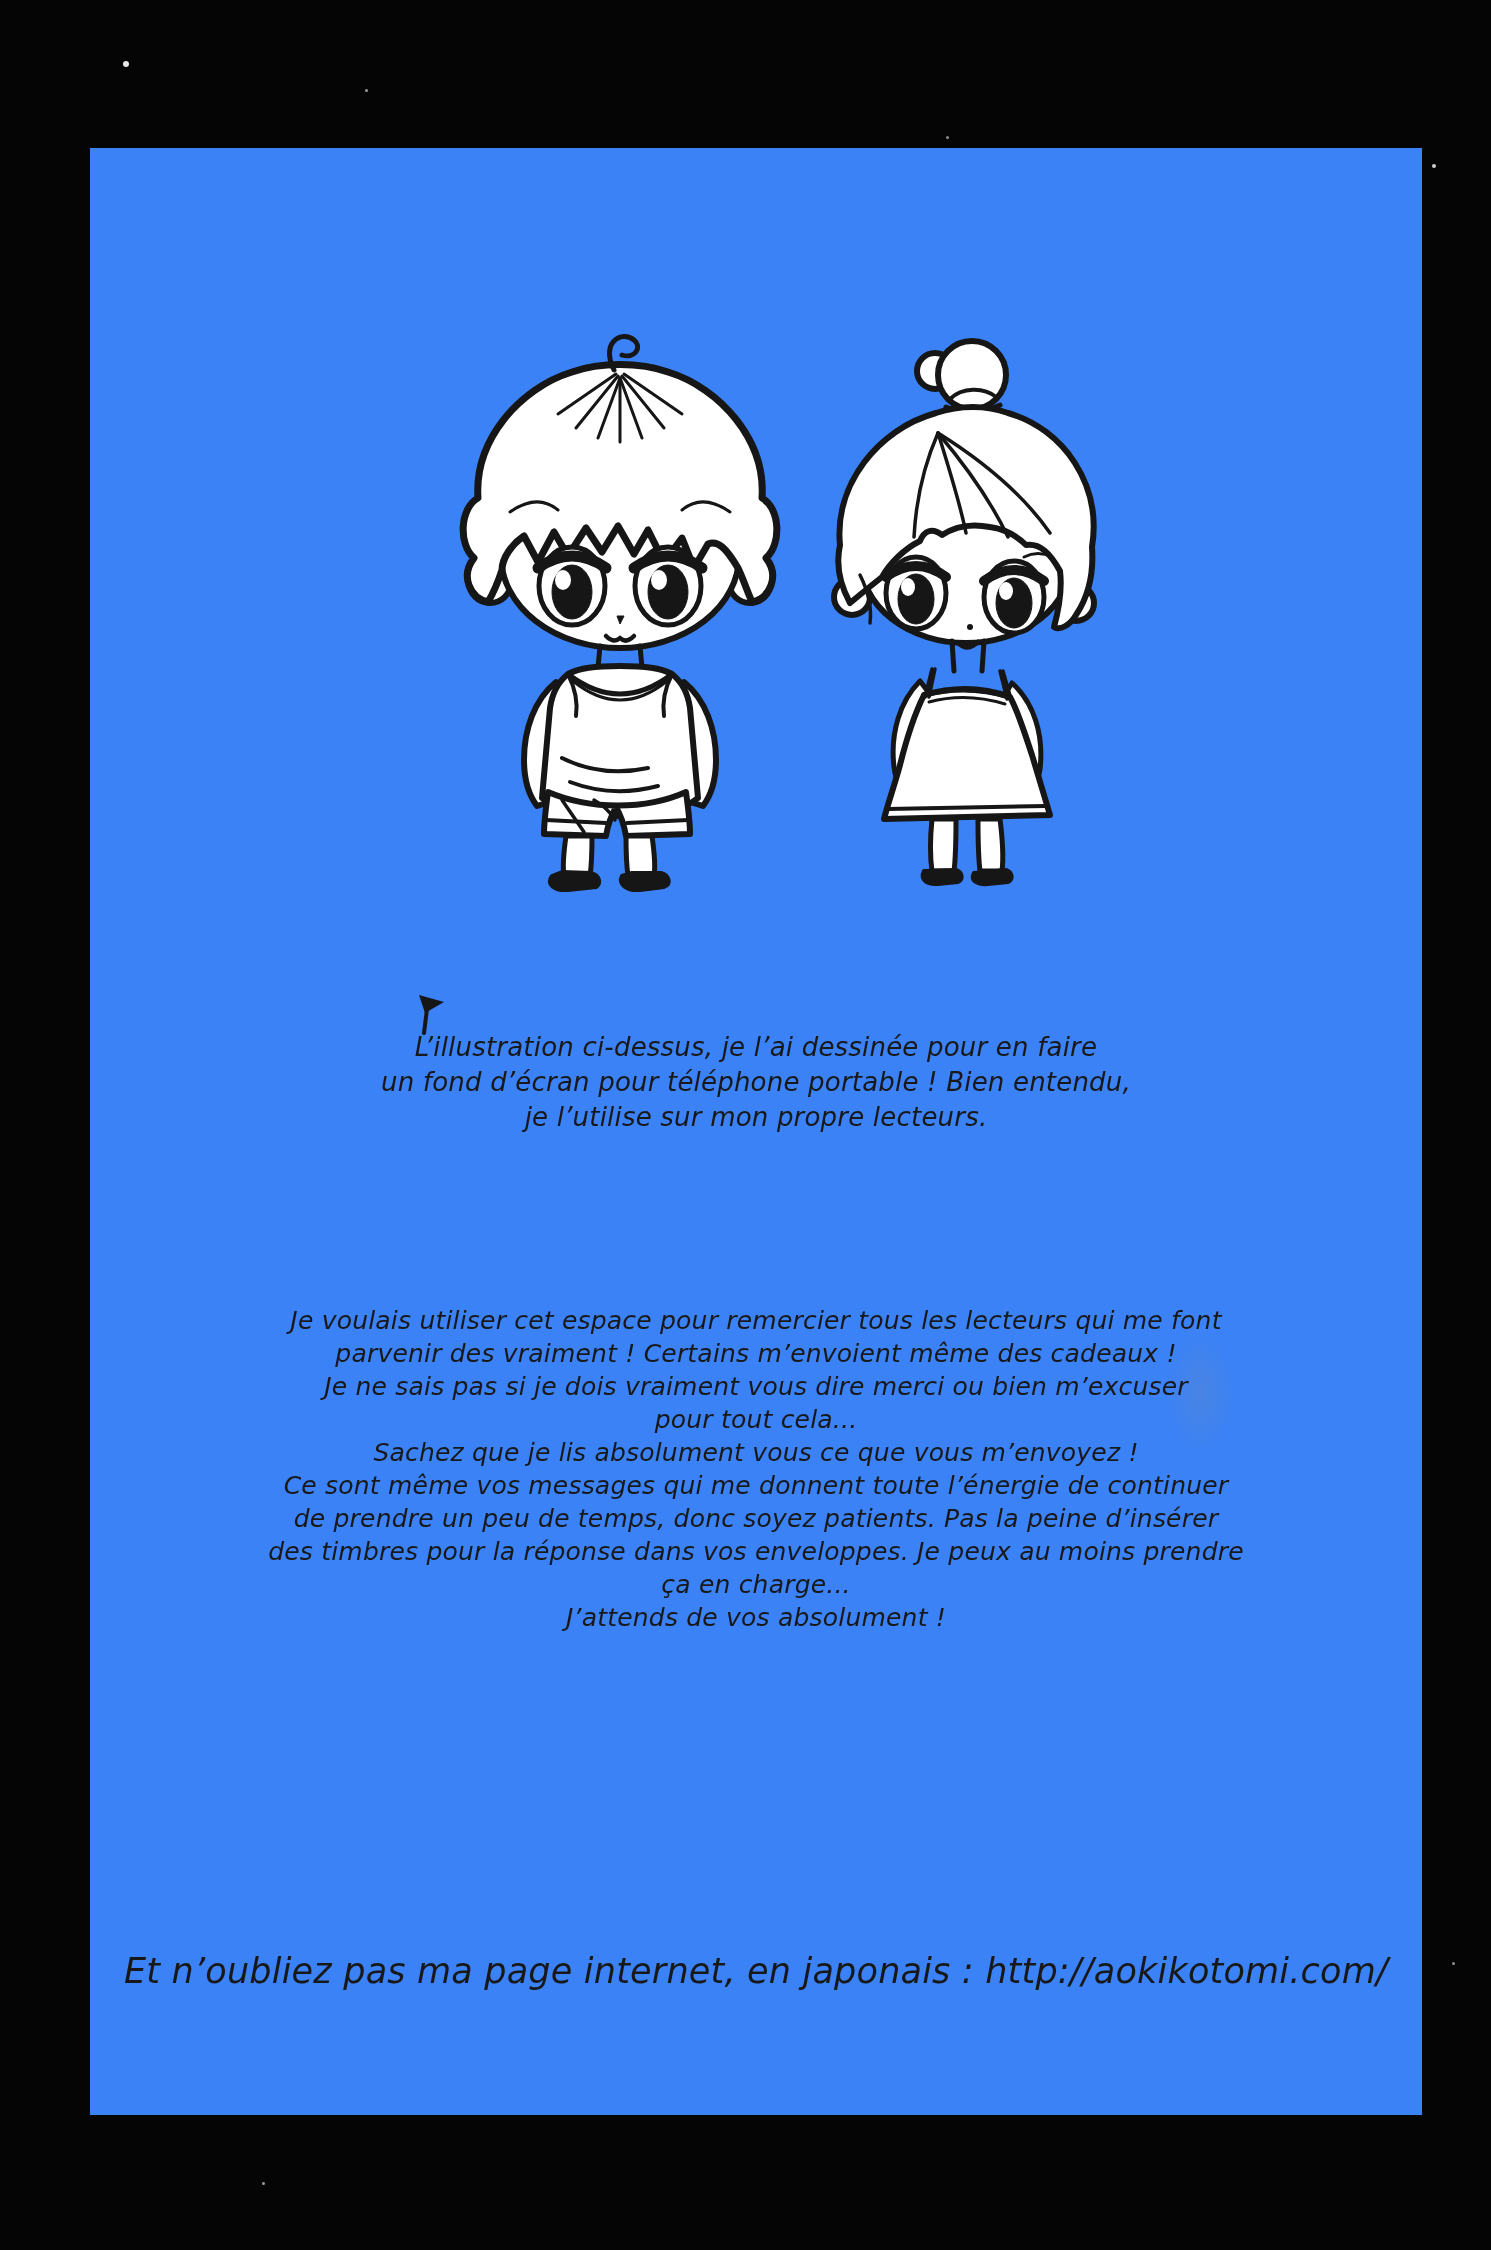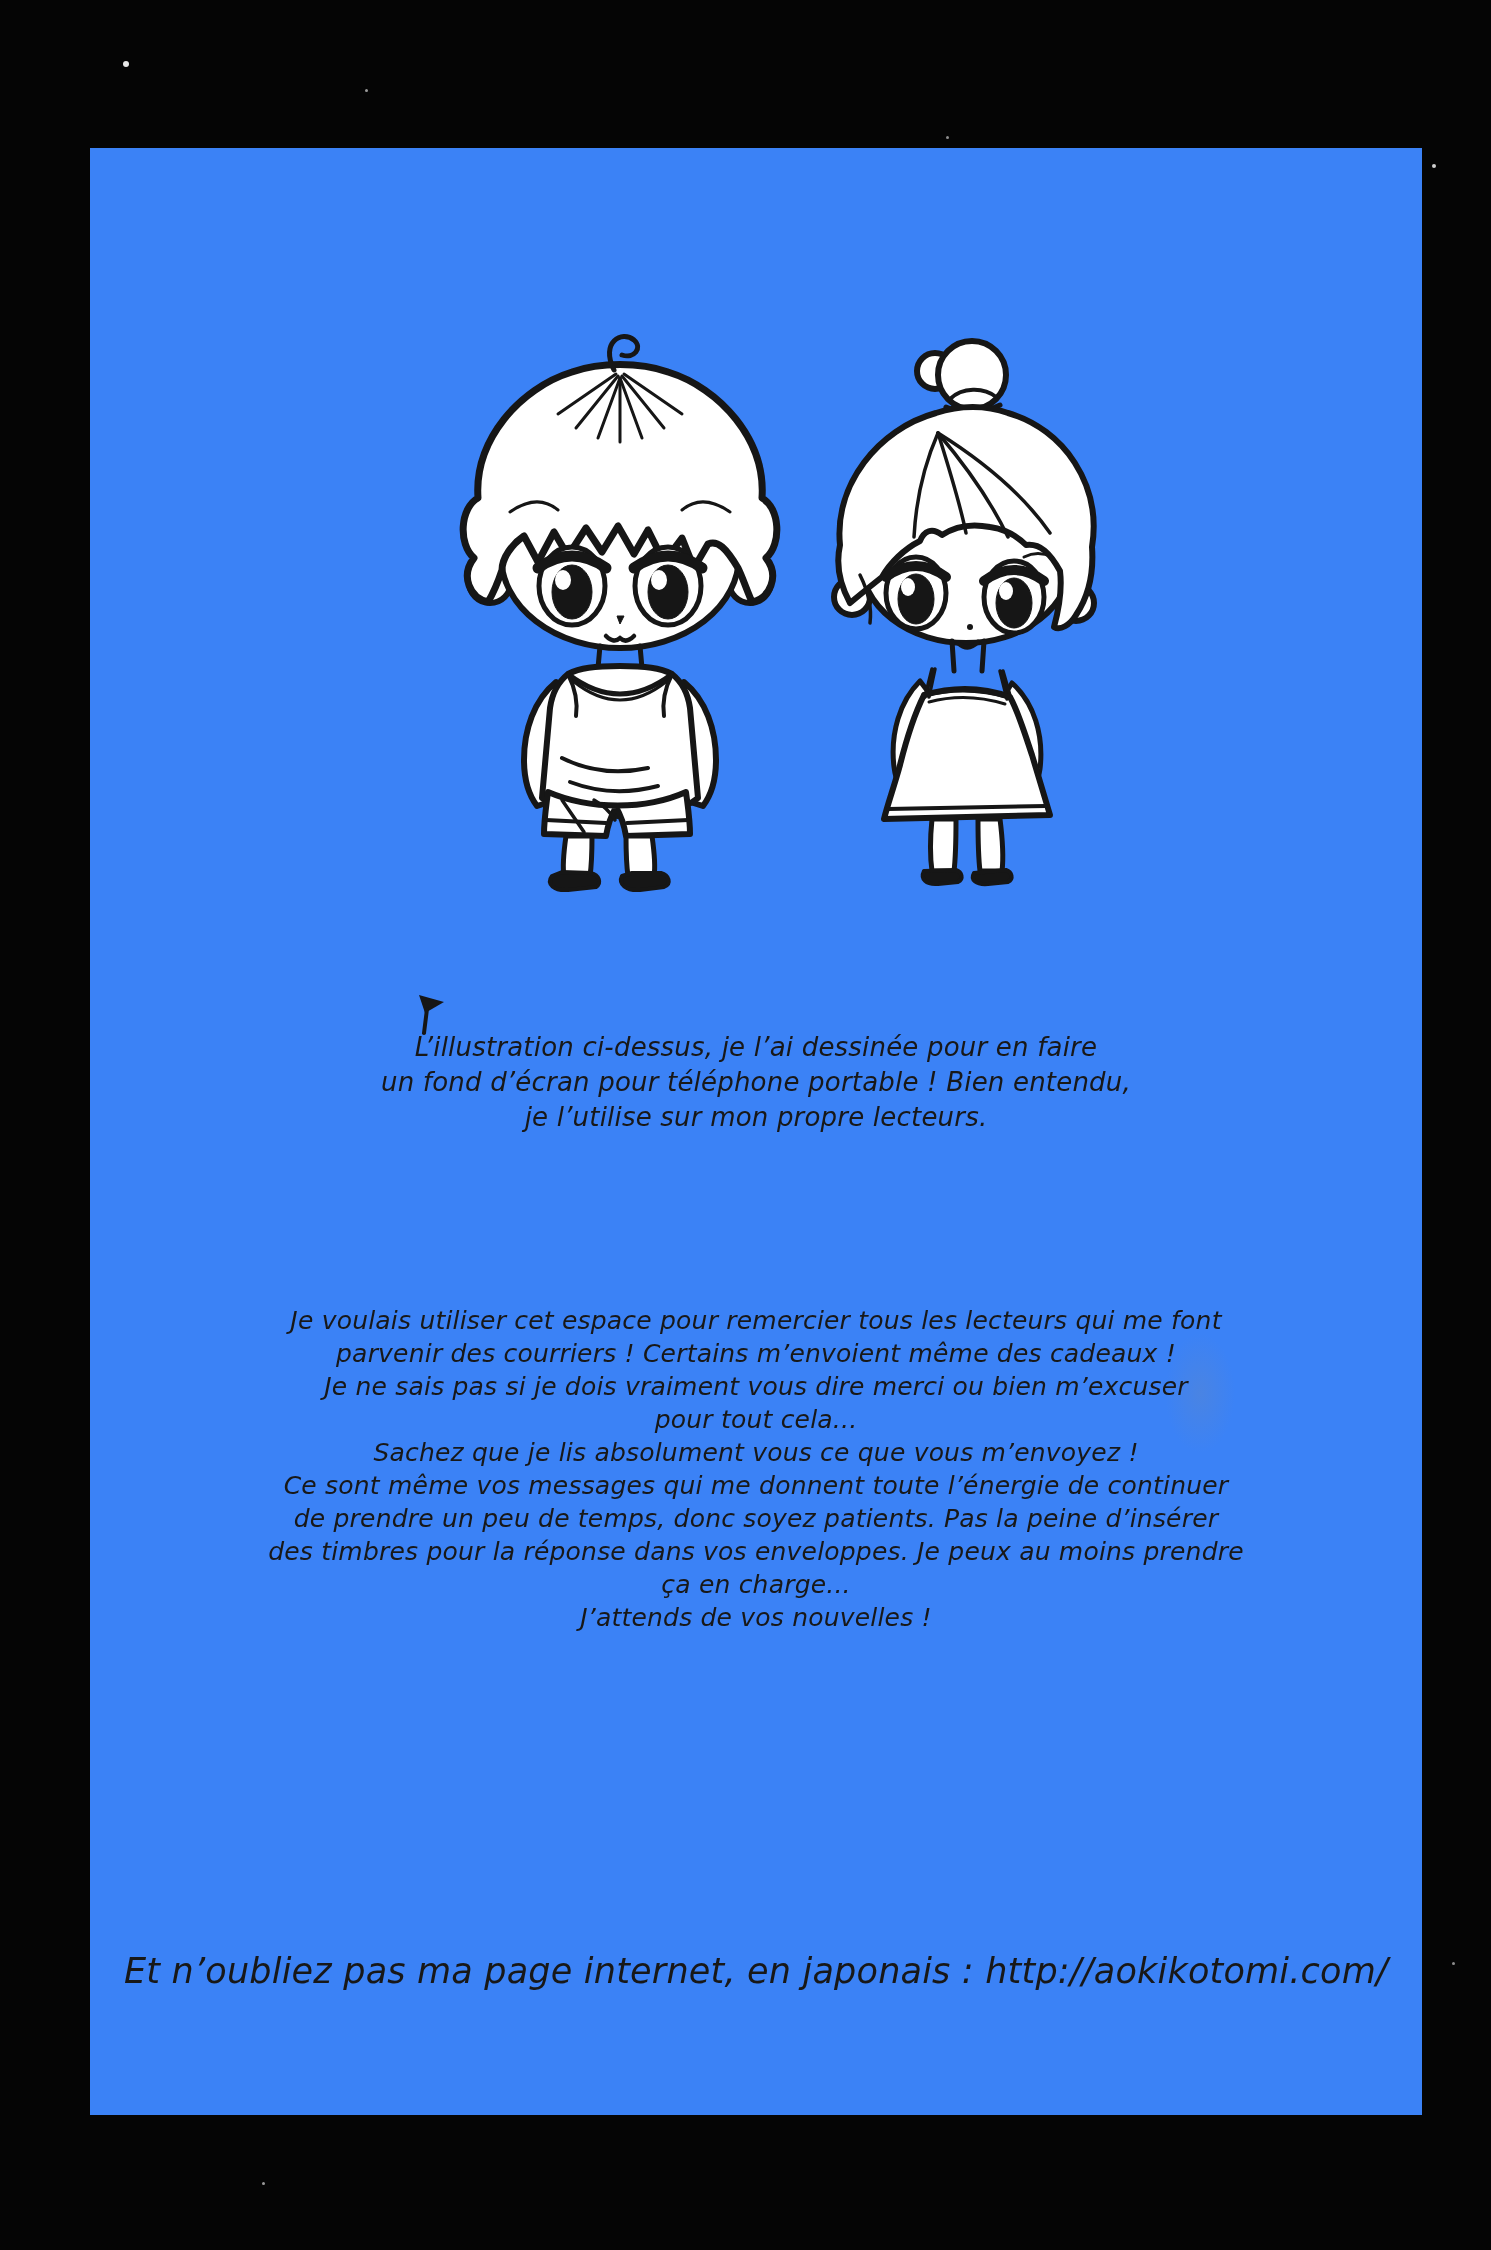--- a/index.html
+++ b/index.html
@@ -175,28 +175,28 @@
   </svg>
 
   <div class="hand-text note-top">
     <div>L’illustration ci-dessus, je l’ai dessinée pour en faire</div>
     <div>un fond d’écran pour téléphone portable ! Bien entendu,</div>
     <div>je l’utilise sur mon propre lecteurs.</div>
   </div>
 
   <div class="hand-text note-main">
     <div>Je voulais utiliser cet espace pour remercier tous les lecteurs qui me font</div>
-    <div>parvenir des courriers ! Certains m’envoient même des cadeaux !</div>
+    <div>parvenir des vraiment ! Certains m’envoient même des cadeaux !</div>
     <div>Je ne sais pas si je dois vraiment vous dire merci ou bien m’excuser</div>
     <div>pour tout cela...</div>
     <div>Sachez que je lis absolument vous ce que vous m’envoyez !</div>
     <div>Ce sont même vos messages qui me donnent toute l’énergie de continuer</div>
     <div>de prendre un peu de temps, donc soyez patients. Pas la peine d’insérer</div>
     <div>des timbres pour la réponse dans vos enveloppes. Je peux au moins prendre</div>
     <div>ça en charge...</div>
-    <div>J’attends de vos nouvelles !</div>
+    <div>J’attends de vos absolument !</div>
   </div>
 
   <div class="hand-text footer-note">
     <div>Et n’oubliez pas ma page internet, en japonais : http://aokikotomi.com/</div>
   </div>
 
 </div>
 
 </body></html>

